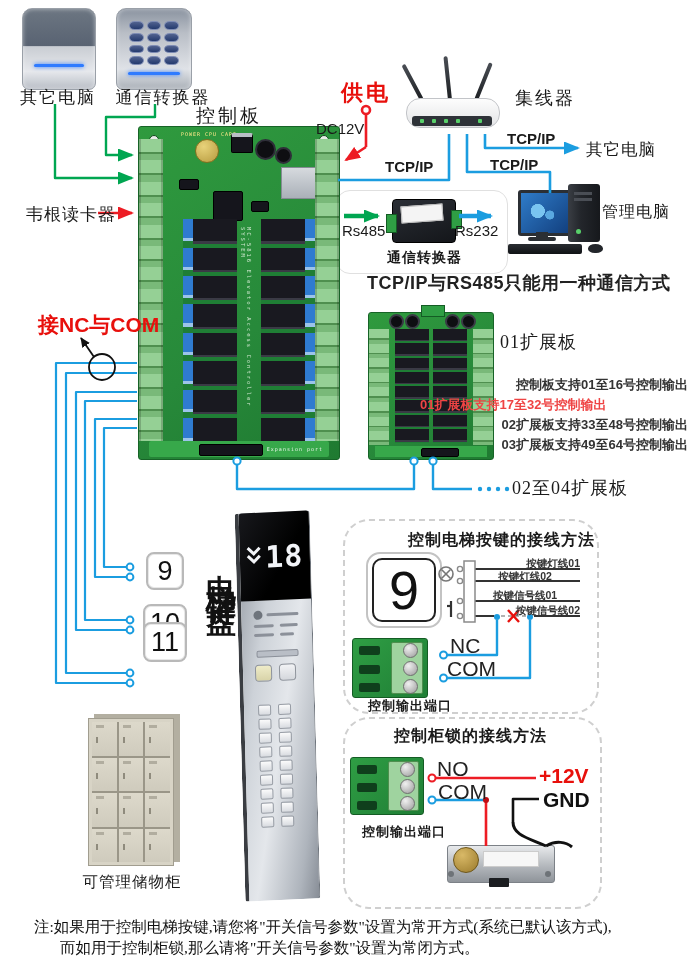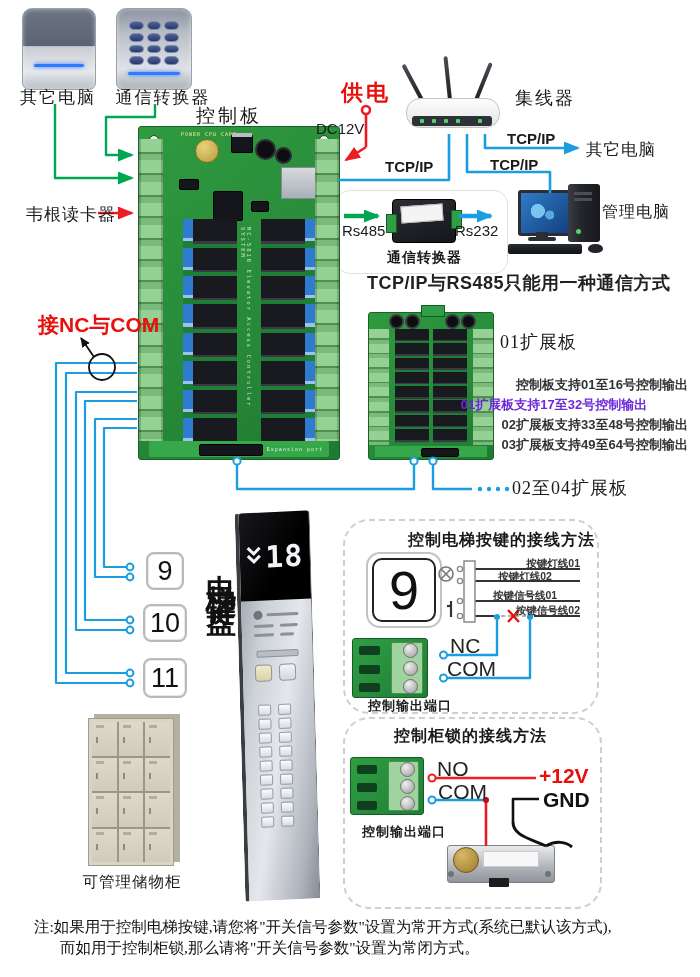--- a/index.html
+++ b/index.html
@@ -219,28 +219,28 @@
   <div class="abs term-strip-x" style="left:0;top:16px;width:20px;height:116px"></div>
   <div class="abs term-strip-x" style="right:0;top:16px;width:20px;height:116px"></div>
   <div class="abs relay-strip-x" style="left:26px;top:16px;width:34px;height:114px"></div>
   <div class="abs relay-strip-x" style="left:64px;top:16px;width:34px;height:114px"></div>
   <div class="abs" style="left:6px;bottom:2px;width:112px;height:11px;background:#37a84a">
     <div class="chip" style="left:46px;top:2px;width:36px;height:7px"></div>
   </div>
 </div>
 <div class="abs cjk z30" style="left:500px;top:330px;font-size:18px;letter-spacing:1px">01扩展板</div>
 <div class="abs lat b z30" style="left:420px;top:376px;width:268px;text-align:right;font-size:13px;color:#333">控制板支持01至16号控制输出</div>
-<div class="abs lat b z30" style="left:420px;top:396px;width:268px;text-align:center;font-size:13px;color:#6d28d9">01扩展板支持17至32号控制输出</div>
+<div class="abs lat b z30" style="left:420px;top:396px;width:268px;text-align:left;font-size:13px;color:#ef4444">01扩展板支持17至32号控制输出</div>
 <div class="abs lat b z30" style="left:420px;top:416px;width:268px;text-align:right;font-size:13px;color:#333">02扩展板支持33至48号控制输出</div>
 <div class="abs lat b z30" style="left:420px;top:436px;width:268px;text-align:right;font-size:13px;color:#333">03扩展板支持49至64号控制输出</div>
 <div class="abs cjk z30" style="left:512px;top:476px;font-size:18px;letter-spacing:1px">02至04扩展板</div>
 
 <div class="abs floorbtn z10" style="left:146px;top:552px;width:34px;height:34px">9</div>
 <div class="abs floorbtn z10" style="left:143px;top:604px;width:40px;height:34px">10</div>
-<div class="abs floorbtn z10" style="left:143px;top:658px;width:40px;height:36px">11</div>
+<div class="abs floorbtn z10" style="left:143px;top:622px;width:40px;height:36px">11</div>
 <div class="abs cjk b z30" style="left:200px;top:550px;height:190px;writing-mode:vertical-rl;text-orientation:upright;
             font-size:30px;letter-spacing:11px;color:#111">电梯键盘</div>
 
 <div class="abs panel z10" style="left:240px;top:512px;width:70px;height:388px">
   <div class="pdisplay">
     <svg width="16" height="22" viewBox="0 0 16 22">
       <path d="M2 2 L8 8 L14 2" fill="none" stroke="#f2f4f8" stroke-width="3"></path>
       <path d="M2 10 L8 16 L14 10" fill="none" stroke="#f2f4f8" stroke-width="3"></path>
     </svg>
     <span class="num">18</span>

